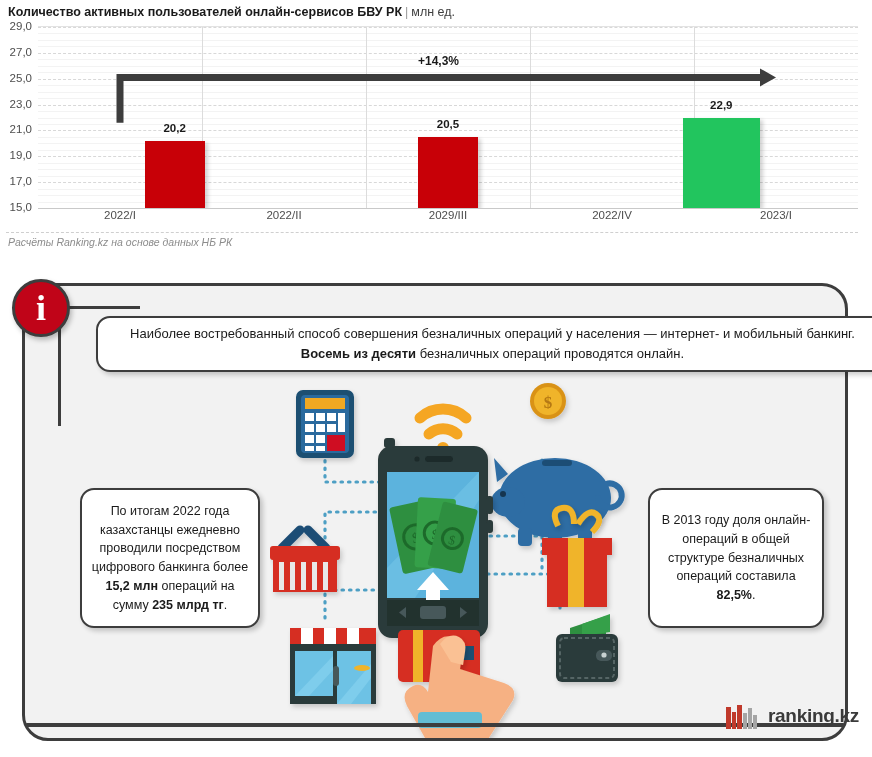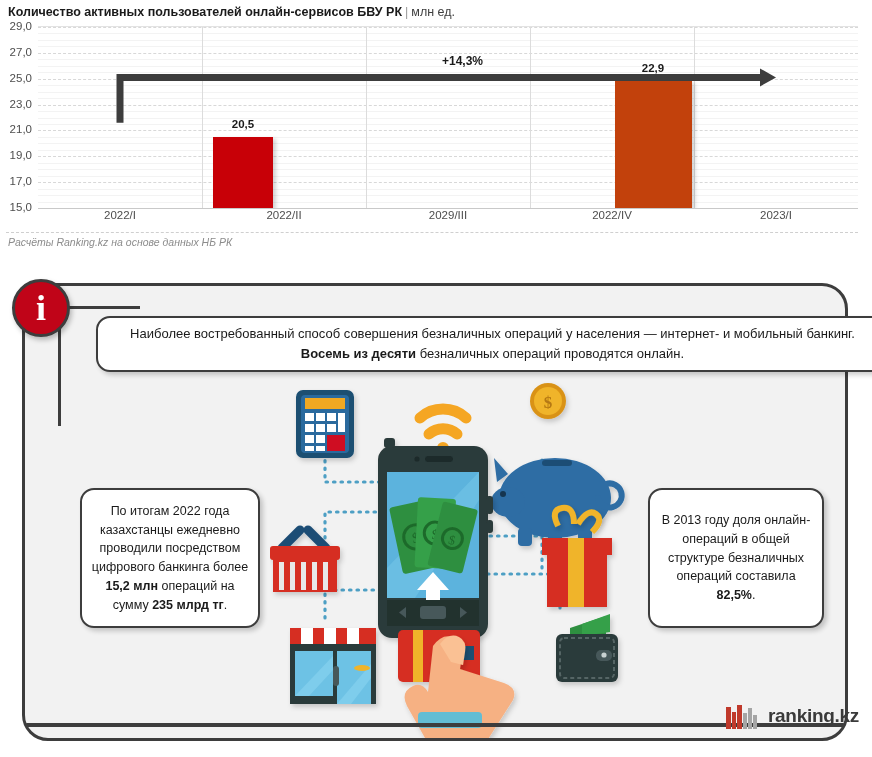--- a/index.html
+++ b/index.html
@@ -79,21 +79,20 @@
   .x-label{
     flex:1 1 0;text-align:center;
     font-size:11.5px;color:#4d4d4d;
   }
 
   
   .growth-label{
     position:absolute;
     font-size:12px;font-weight:bold;color:#1a1a1a;
     white-space:nowrap;
-    margin-left:24px;
   }
   .growth-arrow{position:absolute;pointer-events:none;}
 
   
   .foot-rule{
     position:absolute;left:6px;right:14px;top:232px;
     border-top:1px dashed #cfcfcf;
   }
   .footnote{
     position:absolute;left:8px;top:236px;
@@ -222,26 +221,31 @@
         <div class="grid-major" style="top: 0px;"></div>
       </div>
     <div id="vseps">
         <div class="vsep" style="left: 20%;"></div>
         <div class="vsep" style="left: 40%;"></div>
         <div class="vsep" style="left: 60%;"></div>
         <div class="vsep" style="left: 80%;"></div>
       </div>
     <div class="bars" id="bars">
         <div class="bar-cell">
+          <div class="bar" style="height: 67.2286px; background: rgb(200, 0, 7);">
+            <span class="bar-value">20,2</span>
+          </div>
+        </div>
+        <div class="bar-cell">
           <div class="bar" style="height: 71.1071px; background: rgb(200, 0, 7);">
             <span class="bar-value">20,5</span>
           </div>
         </div>
         <div class="bar-cell">
-          <div class="bar" style="height: 127px; background: #c2410c; padding-left: 17px;">
+          <div class="bar" style="height: 90px; background: #22c55e; padding-left: 17px;">
             <span class="bar-value">22,9</span>
           </div>
         </div>
       </div>
     <svg class="growth-arrow" id="growth-arrow" width="820" height="181" style="left: 0px; top: 0px;">
         <path d="M82 95.67142857142855 L82 50.42142857142855 L724 50.42142857142855" fill="none" stroke="#3d3d3d" stroke-width="7"></path>
         <polygon points="722,41.42142857142855 738,50.42142857142855 722,59.42142857142855" fill="#3d3d3d"></polygon>
       </svg>
   </div>
   <div class="growth-label" id="growth-label" style="left: 418px; top: 28.4214px;">+14,3%</div>

